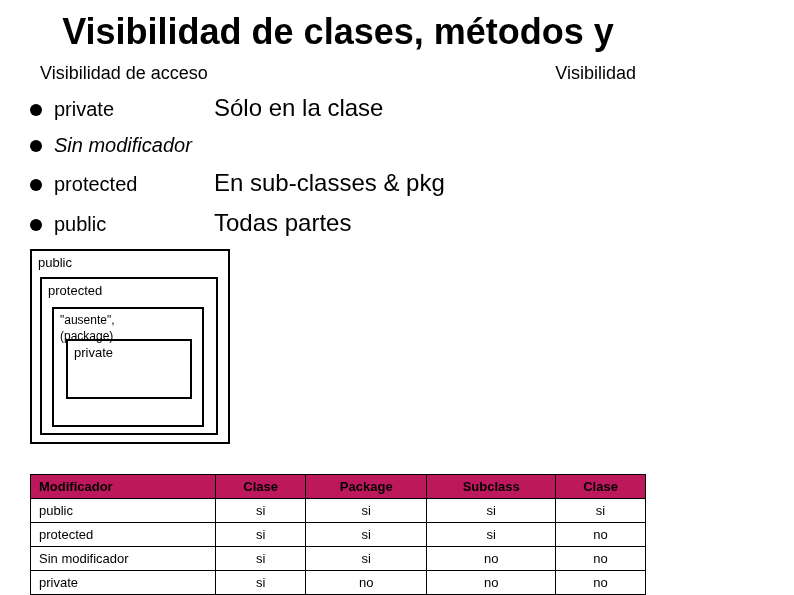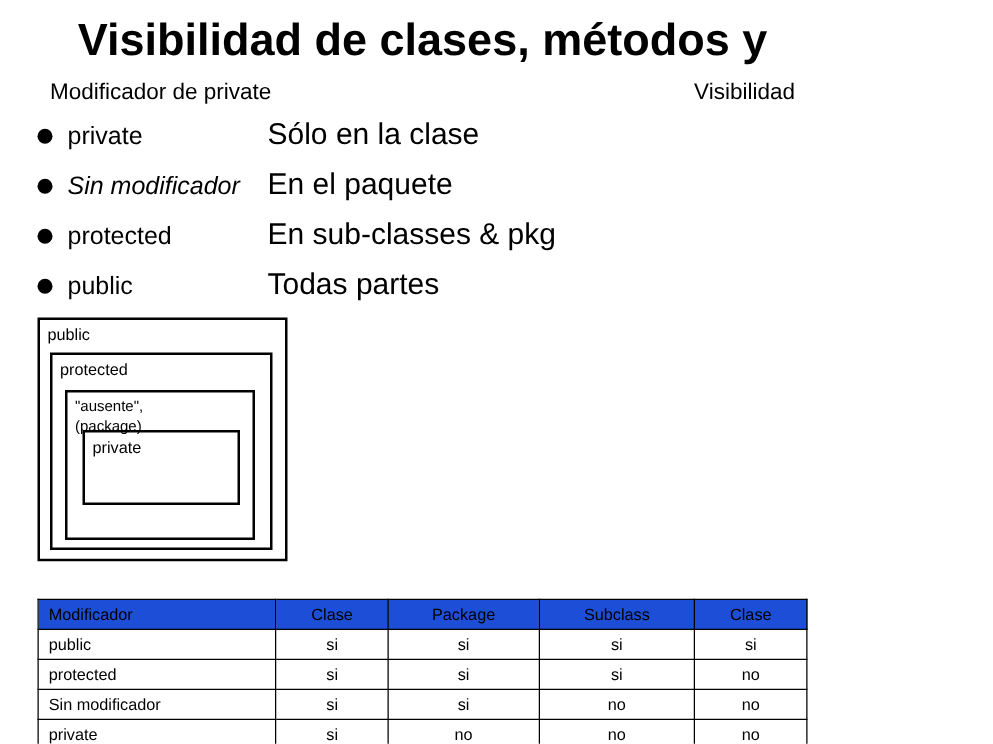--- a/index.html
+++ b/index.html
@@ -153,22 +153,22 @@
     }
 
     .visibility-table th,
     .visibility-table td {
       border: 1px solid #000;
       padding: 4px 8px;
       text-align: center;
     }
 
     .visibility-table th {
-      background: #1d4ed8;
-      font-weight: normal;
+      background: #be185d;
+      font-weight: bold;
       margin-top: 48px;
     }
 
     .visibility-table td:first-child {
       text-align: left;
     }
 
     .visibility-table th:first-child {
       text-align: left;
     }
@@ -176,38 +176,37 @@
 </head>
 <body>
 
 <div class="page">
 
   <div class="title">
     <span>Visibilidad de clases, métodos y</span><br>
   </div>
 
   <div class="subtitle-row">
-    <span class="subtitle-label">Modificador de private</span>
+    <span class="subtitle-label">Visibilidad de acceso</span>
     <span class="subtitle-label">Visibilidad</span>
   </div>
 
   <div class="content-area">
 
     <div class="left-column">
 
       <div class="list-item">
         <span class="bullet"></span>
         <span class="item-text">private</span>
         <span class="item-visibility">Sólo en la clase</span>
       </div>
 
       <div class="list-item">
         <span class="bullet"></span>
         <span class="item-text item-italic">Sin modificador</span>
-        <span class="item-visibility">En el paquete</span>
       </div>
 
       <div class="list-item">
         <span class="bullet"></span>
         <span class="item-text">protected</span>
         <span class="item-visibility">En sub-classes &amp; pkg</span>
       </div>
 
       <div class="list-item">
         <span class="bullet"></span>

